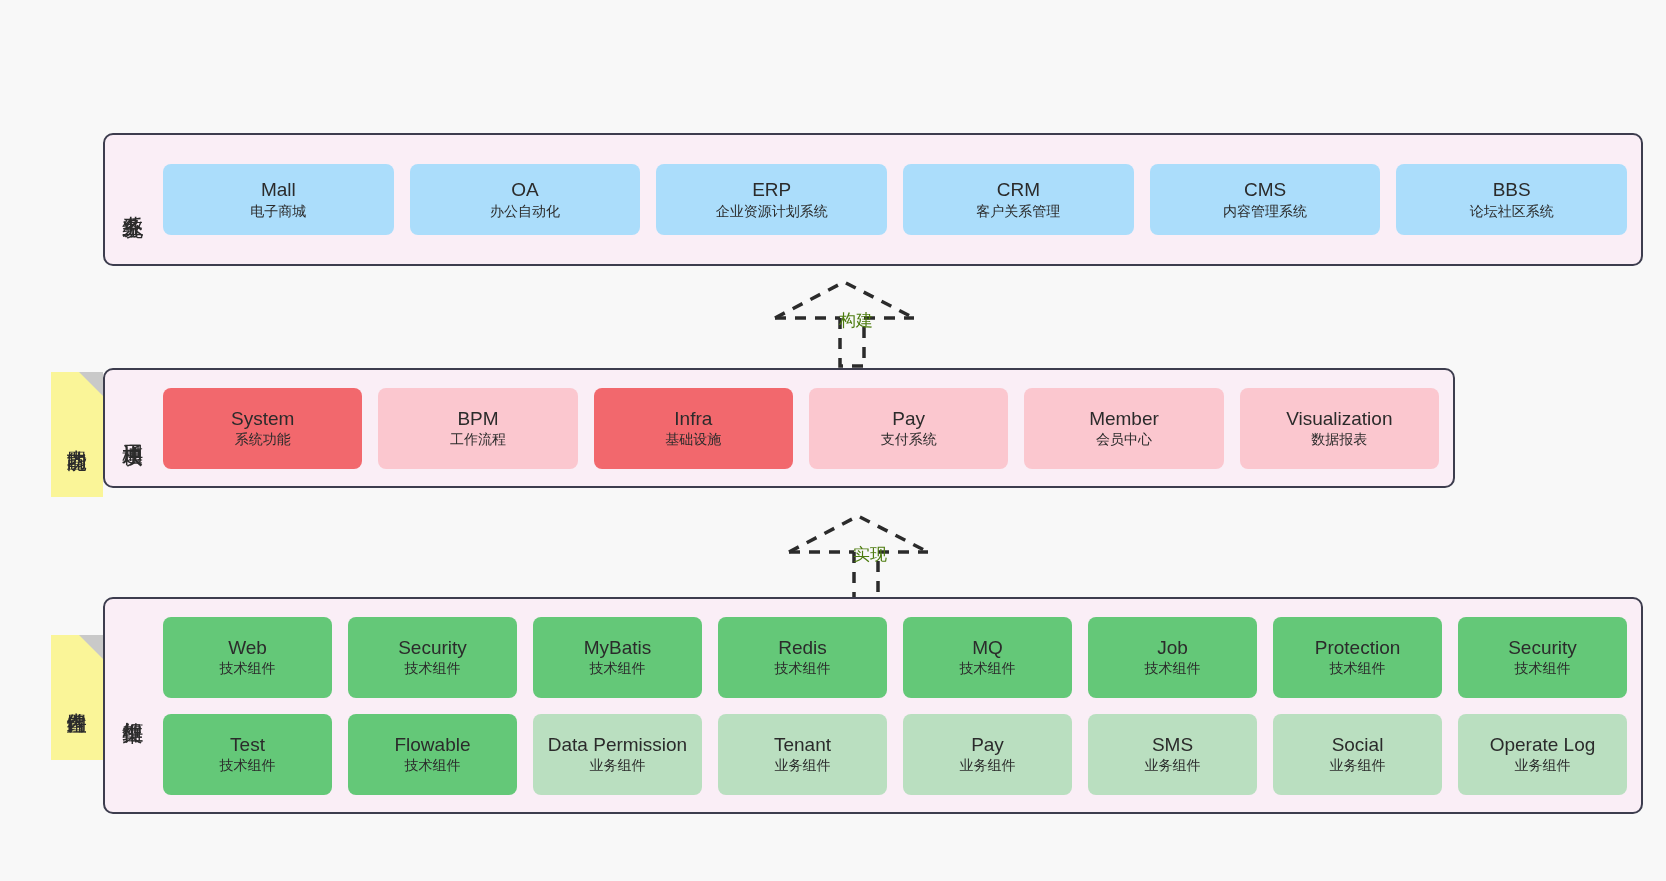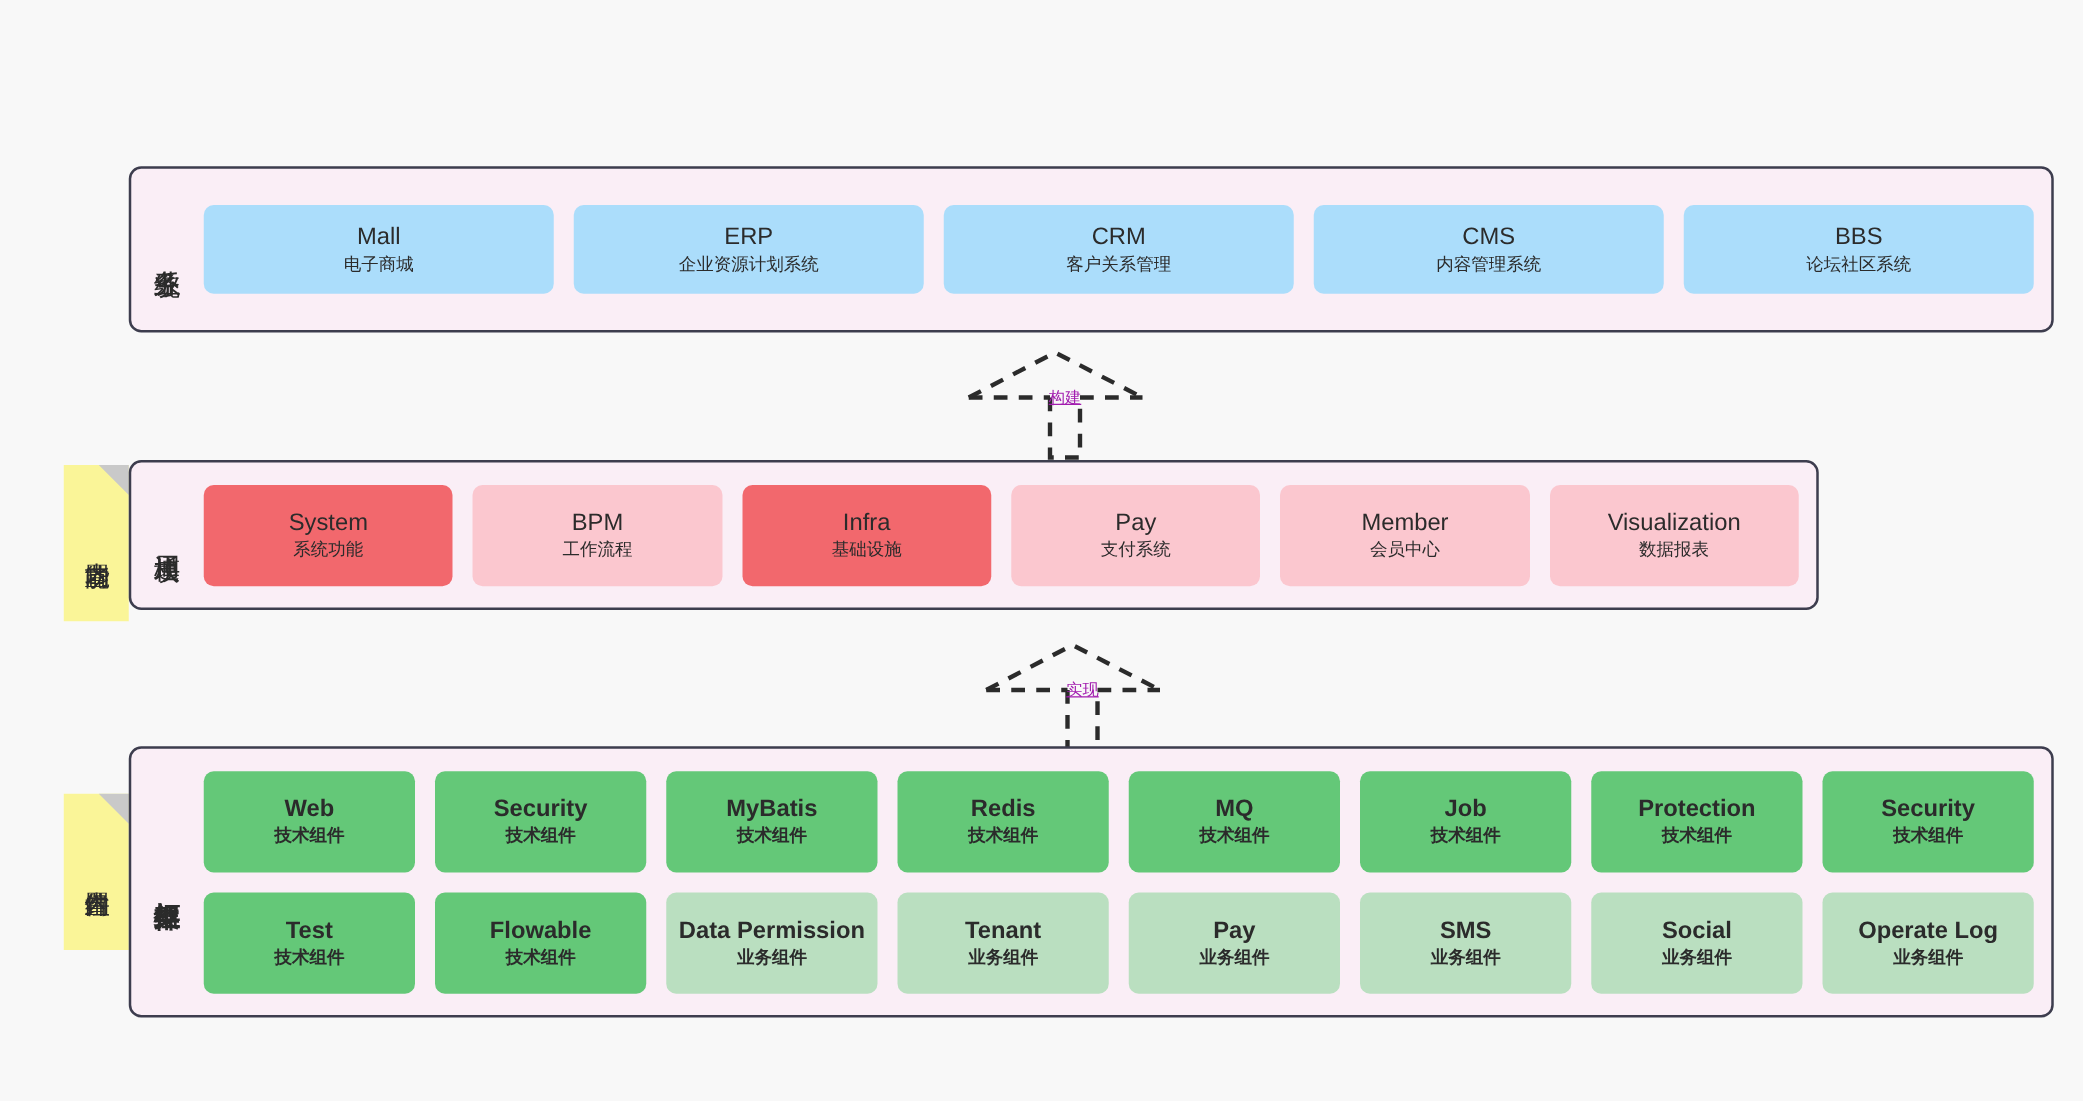--- a/index.html
+++ b/index.html
@@ -73,21 +73,21 @@
   .green    { background:#64c878; }
   .greenlite{ background:#badfc0; }
 
   
   #layer-business { left:88px; top:113px; width:1540px; height:133px; }
   #layer-business .cell { height:71px; }
 
   #layer-common { left:88px; top:348px; width:1352px; height:120px; }
   #layer-common .cell { height:81px; }
 
-  #layer-framework { left:88px; top:577px; width:1540px; height:217px;font-weight:bold; }
+  #layer-framework { left:88px; top:577px; width:1540px; height:217px; }
   #layer-framework .cell { height:81px; }
 
   
   .sticky {
     position:absolute;
     background:#faf598;
     display:flex;
     align-items:center;
     justify-content:center;
     font-size:20px;
@@ -106,41 +106,44 @@
     border-left:24px solid transparent;
   }
   #sticky-common    { left:36px; top:352px; width:52px; height:125px; }
   #sticky-framework { left:36px; top:615px; width:52px; height:125px; }
 
   
   .arrow { position:absolute; }
   .arrow svg { display:block; overflow:visible; }
   .arrow-label {
     position:absolute;
-    font-size:13px;
-    color:#a21caf;
+    font-size:17px;
+    color:#4d7c0f;
     background:transparent;
     white-space:nowrap;
-    text-decoration:underline;
   }
   #arrow-build  { left:752px; top:258px; width:160px; height:90px; }
   #arrow-impl   { left:766px; top:492px; width:160px; height:90px; }
 </style>
 </head>
 <body>
 
 <div id="stage">
 
   <div class="layer" id="layer-business">
     <div class="layer-title">业务系统</div>
     <div class="layer-body">
       <div class="row">
         <div class="cell blue">
           <span class="en">Mall</span>
           <span class="cn">电子商城</span>
+        </div>
+        <div class="cell blue">
+          <span class="en">OA</span>
+          <span class="cn">办公自动化</span>
         </div>
         <div class="cell blue">
           <span class="en">ERP</span>
           <span class="cn">企业资源计划系统</span>
         </div>
         <div class="cell blue">
           <span class="en">CRM</span>
           <span class="cn">客户关系管理</span>
         </div>
         <div class="cell blue">

